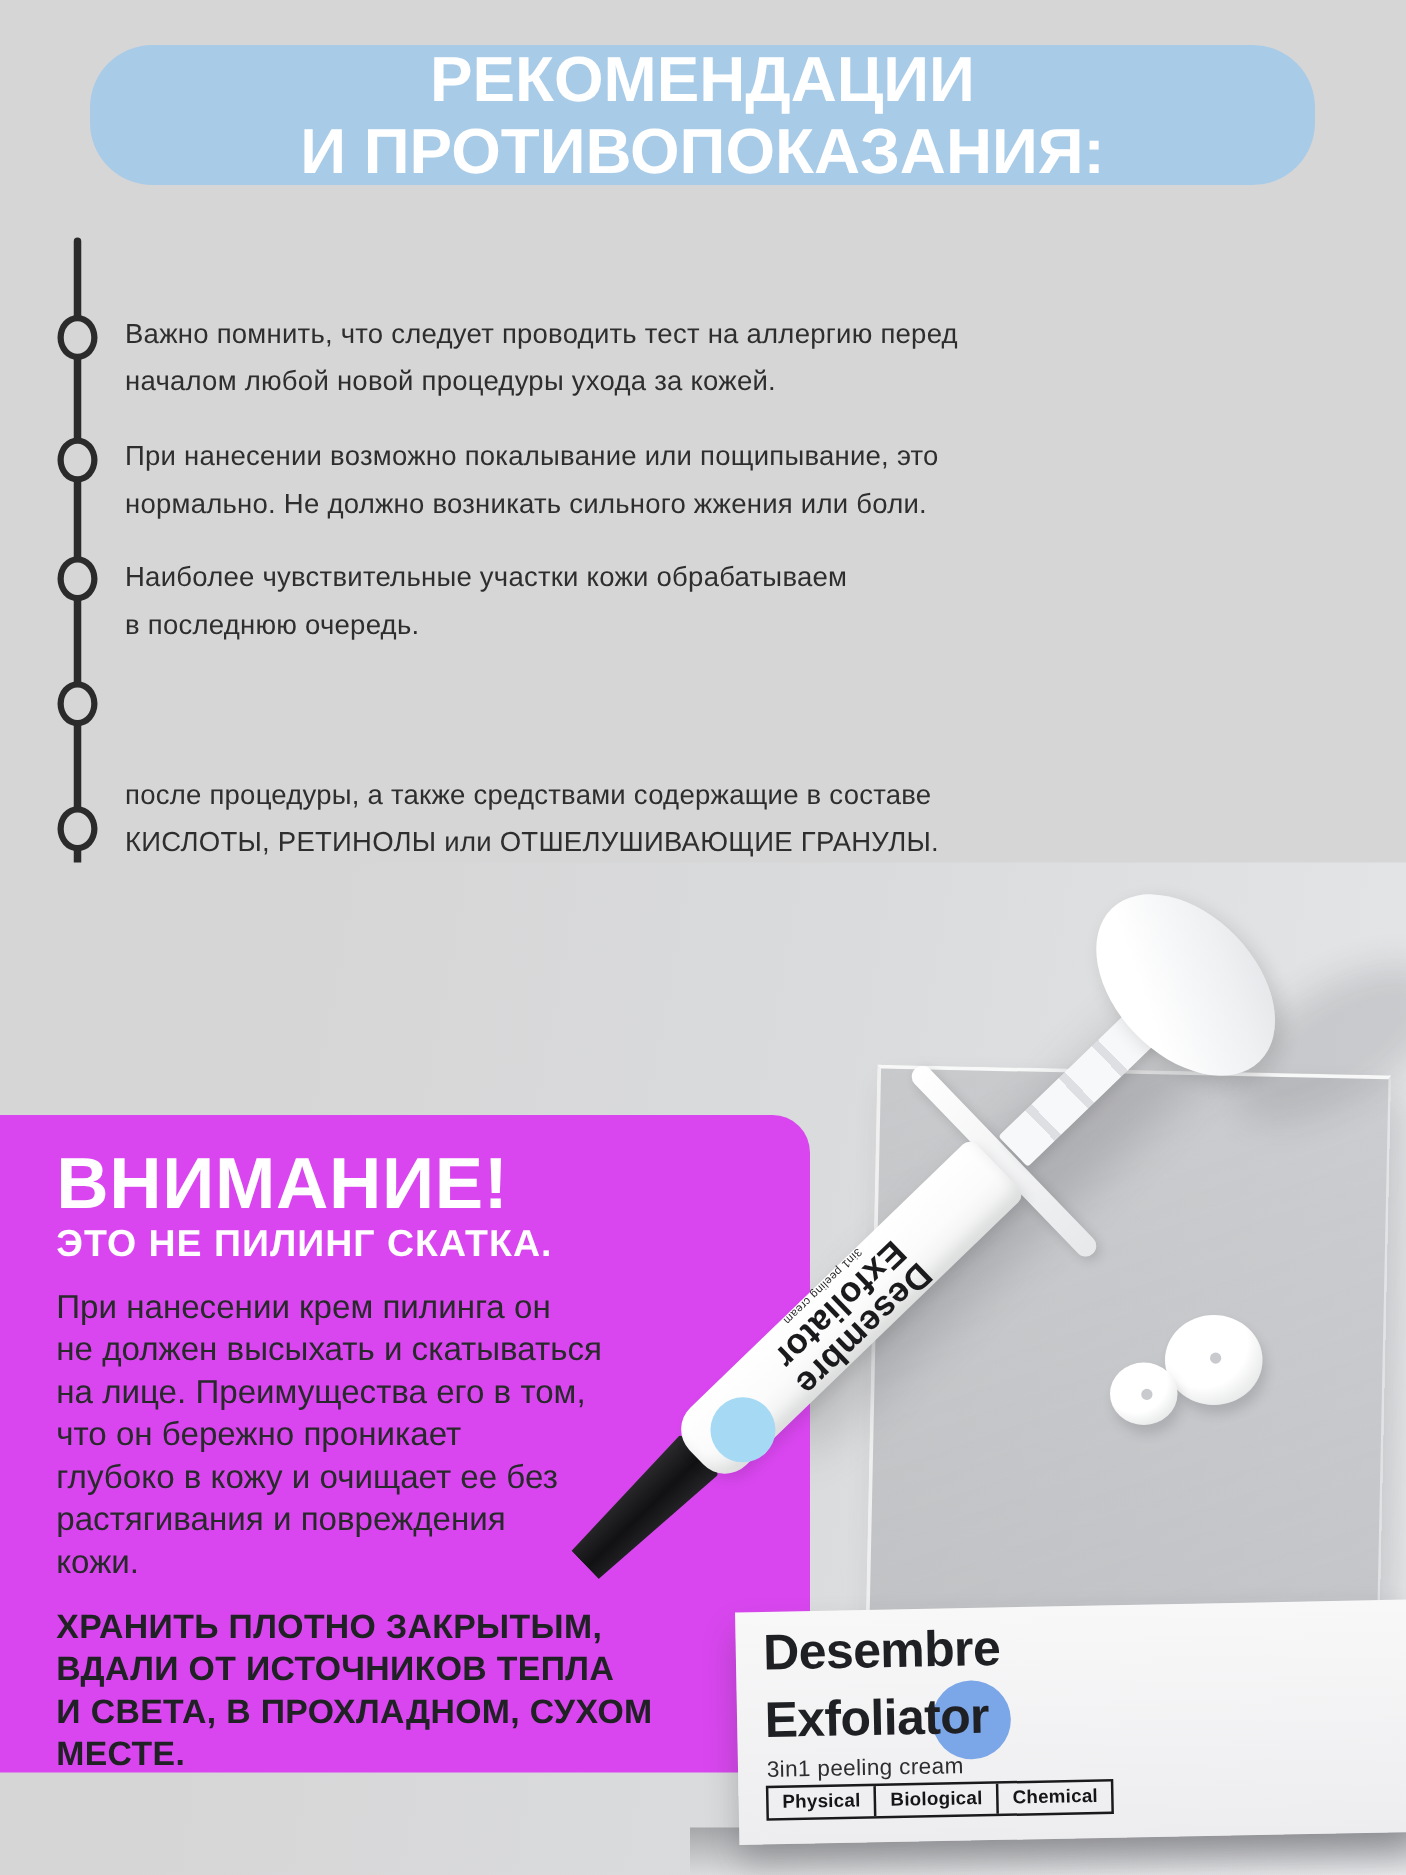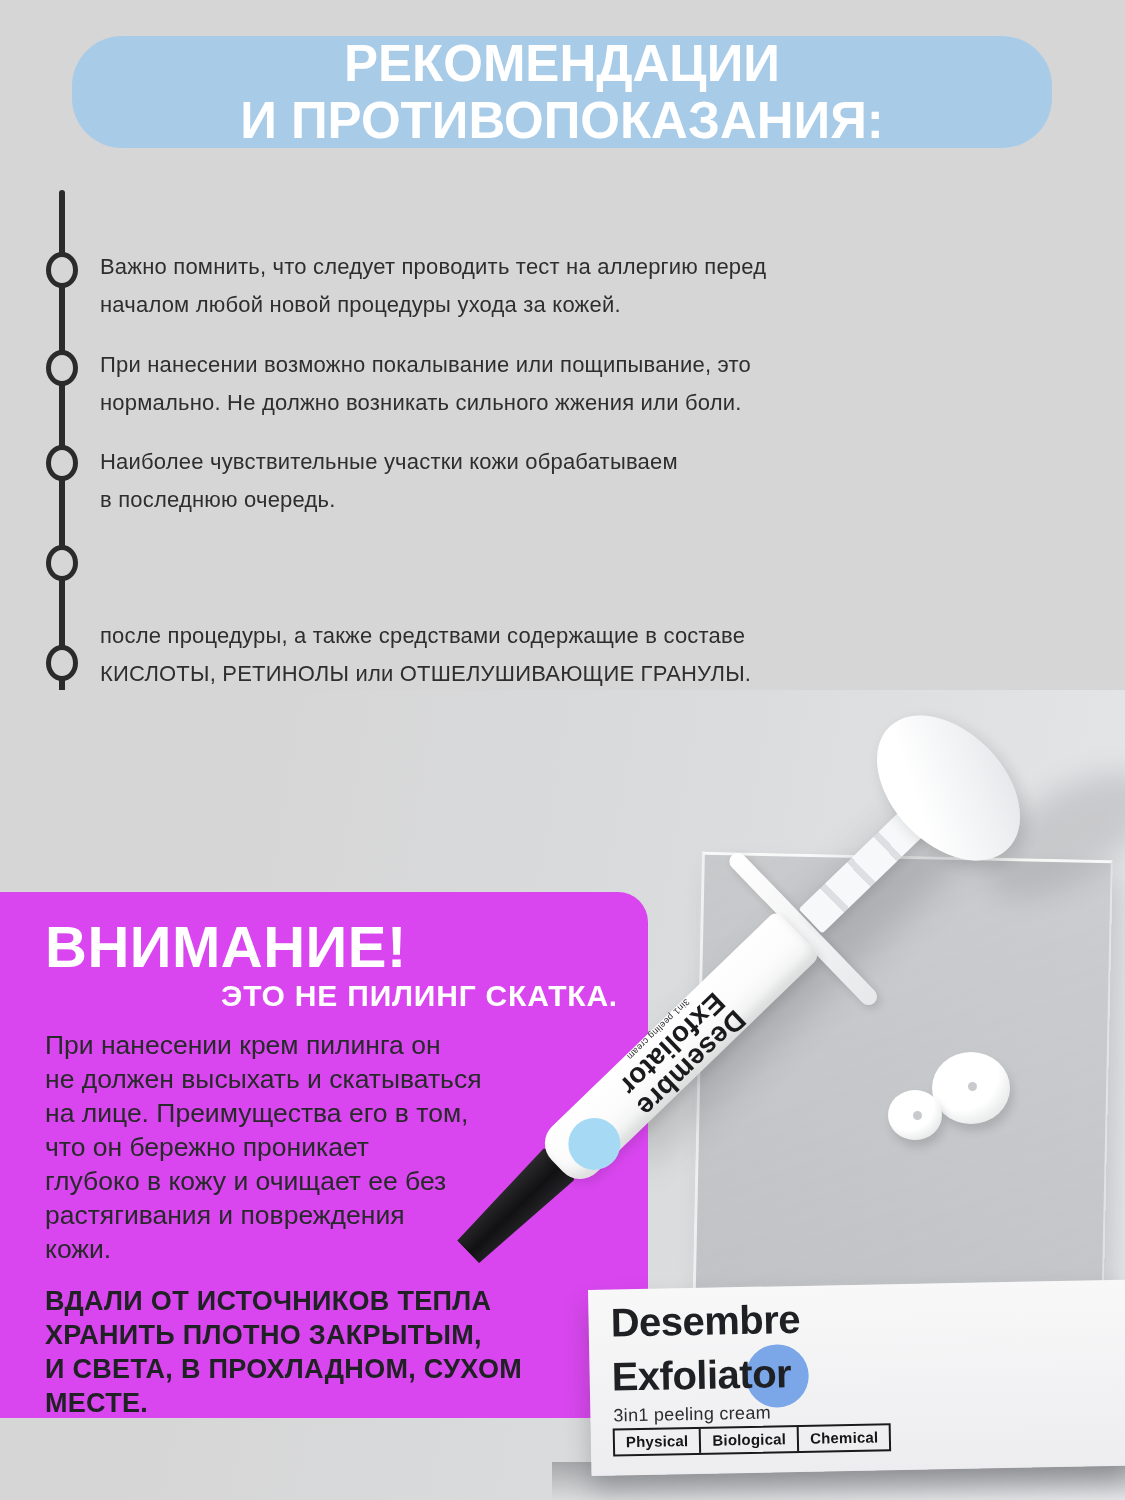--- a/index.html
+++ b/index.html
@@ -49,21 +49,21 @@
     box-shadow:3px 7px 9px rgba(60,62,68,.18);}
   .dollop.big{left:932px; top:1052px; width:78px; height:72px;}
   .dollop.small{left:888px; top:1090px; width:54px; height:50px;}
   .dollop::after{content:""; position:absolute; left:46%; top:42%;
     width:9px; height:9px; border-radius:50%; background:#c9cacd;}
   
   .panel{position:absolute; left:0; top:882px; width:648px; height:526px;
     background:#d946ef; border-radius:0 30px 30px 0;
     padding:26px 30px 0 45px; box-sizing:border-box; z-index:4;margin-top:10px;}
   .panel-title{font-size:58px; line-height:58px; font-weight:bold; color:#ffffff; letter-spacing:.5px;}
-  .panel-subtitle{font-size:30px; line-height:36px; font-weight:bold; color:#ffffff; letter-spacing:.8px; margin-top:2px;text-align:right;}
+  .panel-subtitle{font-size:30px; line-height:36px; font-weight:bold; color:#ffffff; letter-spacing:.8px; margin-top:2px;}
   .panel-body{margin-top:14px; font-size:26.5px; line-height:34px; color:#28292b;}
   .panel-storage{margin-top:18px; font-size:27px; line-height:34px; font-weight:bold; color:#202124; letter-spacing:.3px;}
   
   .floor-shadow{position:absolute; left:552px; top:1462px; width:573px; height:38px;
     background:linear-gradient(180deg,rgba(45,46,52,.30),rgba(45,46,52,0)); z-index:4;}
   .box{position:absolute; left:588px; top:1290px; width:537px; height:186px;
     transform:rotate(-1.1deg); transform-origin:left top;
     background:linear-gradient(180deg,#f8f8f9,#ededef);
     box-shadow:0 16px 26px rgba(50,52,58,.28); z-index:5;}
   .box-inner{position:relative; width:100%; height:100%; overflow:hidden;}
@@ -156,22 +156,22 @@
     <div class="panel-body">
       <div class="item-line">При нанесении крем пилинга он</div>
       <div class="item-line">не должен высыхать и скатываться</div>
       <div class="item-line">на лице. Преимущества его в том,</div>
       <div class="item-line">что он бережно проникает</div>
       <div class="item-line">глубоко в кожу и очищает ее без</div>
       <div class="item-line">растягивания и повреждения</div>
       <div class="item-line">кожи.</div>
     </div>
     <div class="panel-storage">
+      <div class="item-line">ХРАНИТЬ ПЛОТНО ЗАКРЫТЫМ,</div>
       <div class="item-line">ВДАЛИ ОТ ИСТОЧНИКОВ ТЕПЛА</div>
-      <div class="item-line">ХРАНИТЬ ПЛОТНО ЗАКРЫТЫМ,</div>
       <div class="item-line">И СВЕТА, В ПРОХЛАДНОМ, СУХОМ</div>
       <div class="item-line">МЕСТЕ.</div>
     </div>
   </div>
 
   <div class="floor-shadow"></div>
   <div class="box">
     <div class="box-inner">
       <div class="box-circle"></div>
       <div class="box-brand">Desembre</div>

